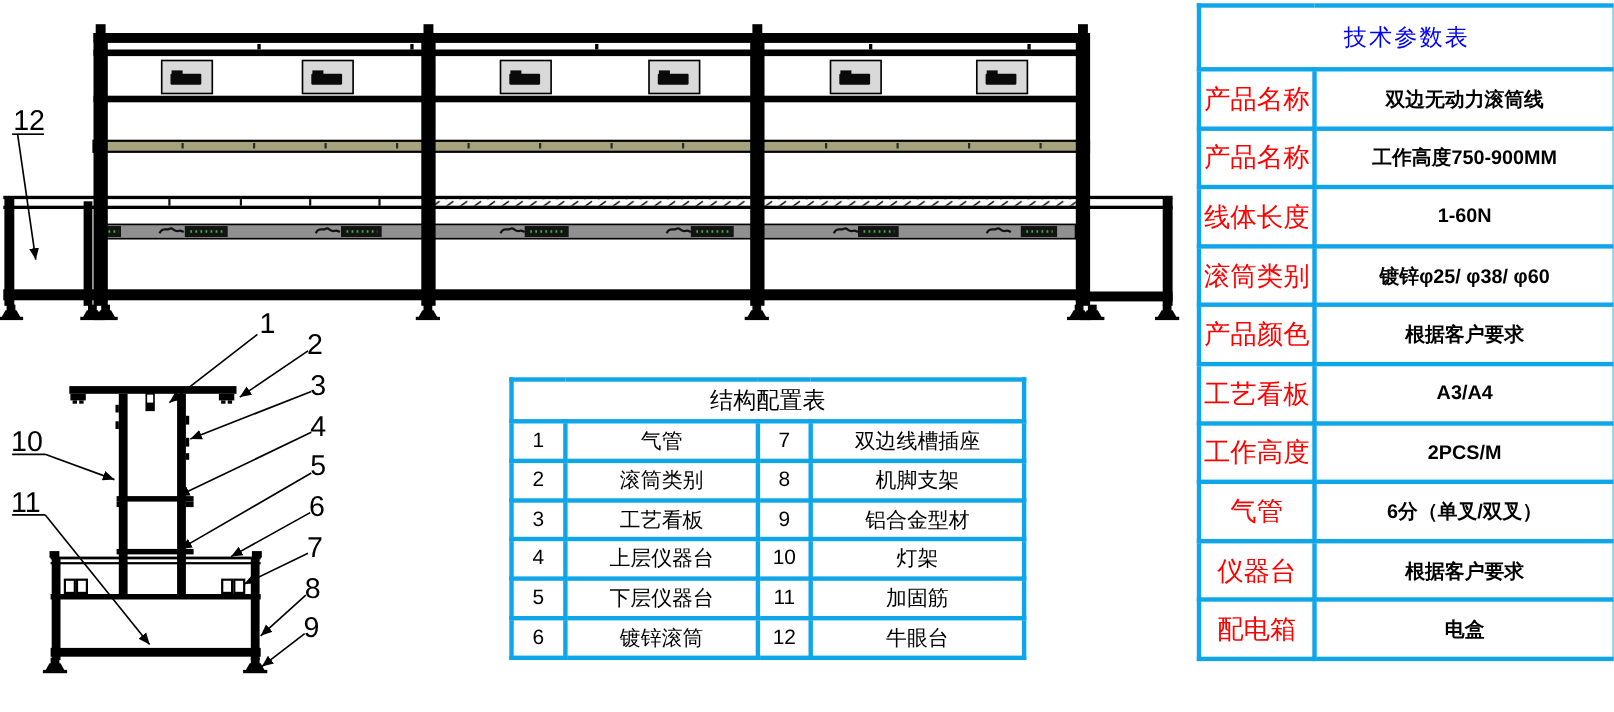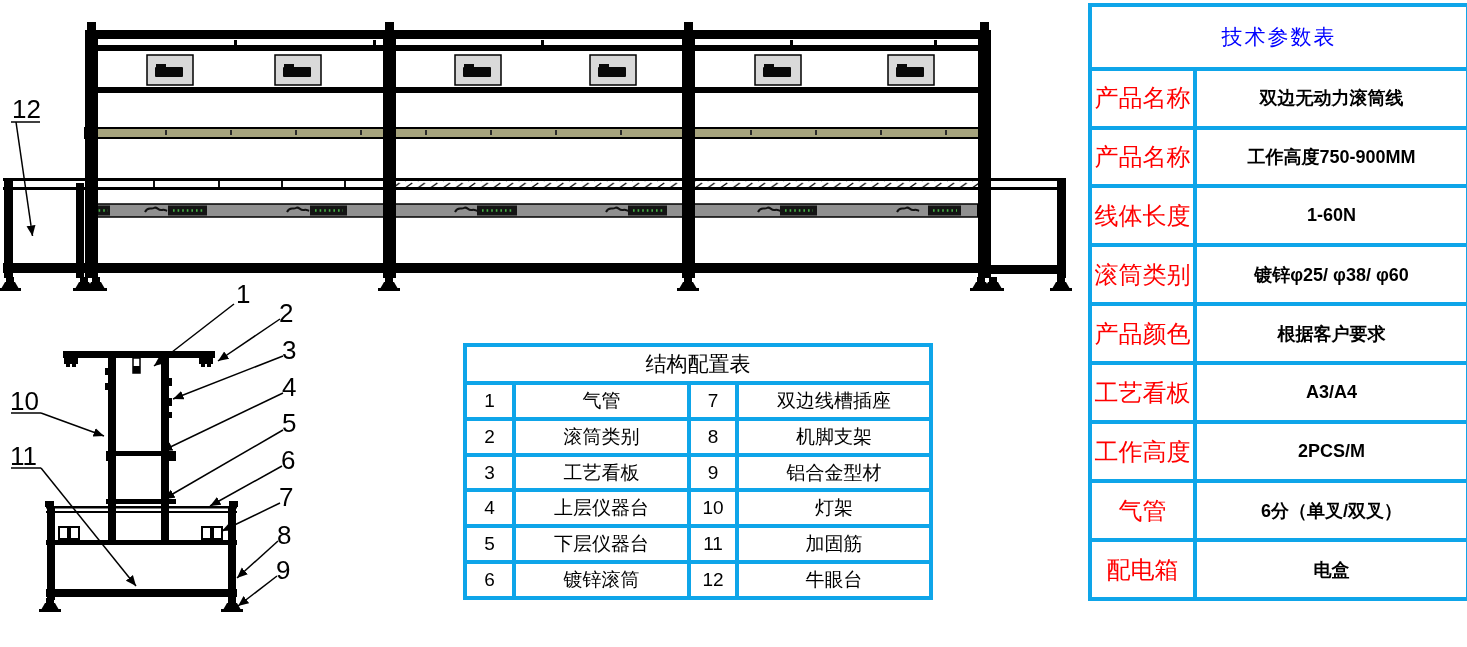--- a/index.html
+++ b/index.html
@@ -361,19 +361,23 @@
     </tr>
     <tr>
       <td class="lbl">工作高度</td>
       <td class="val">2PCS/M</td>
     </tr>
     <tr>
       <td class="lbl">气管</td>
       <td class="val">6分（单叉/双叉）</td>
     </tr>
     <tr>
+      <td class="lbl">仪器台</td>
+      <td class="val">根据客户要求</td>
+    </tr>
+    <tr>
       <td class="lbl">配电箱</td>
       <td class="val">电盒</td>
     </tr>
   </tbody>
     </table>
 
 </div>
 
 </body></html>

